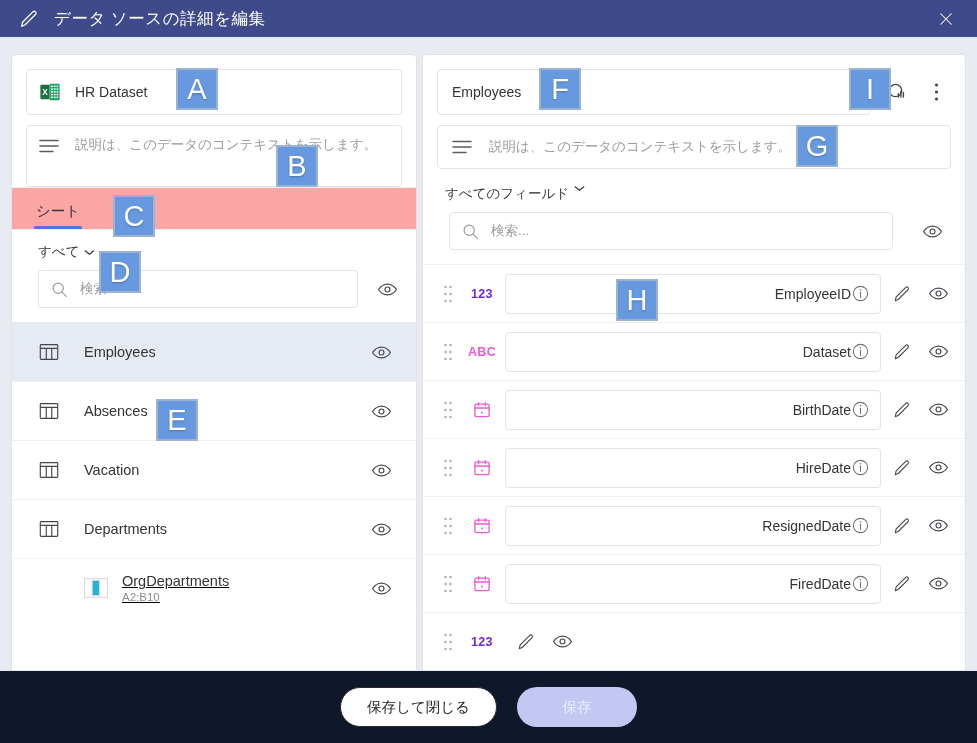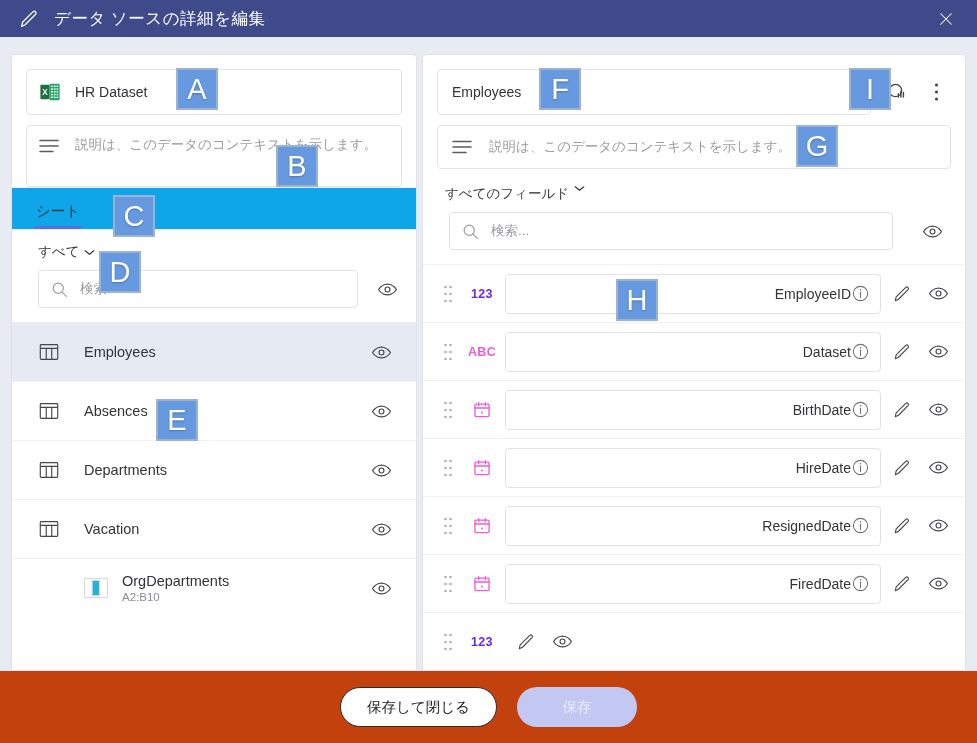--- a/index.html
+++ b/index.html
@@ -97,21 +97,21 @@
   .certrow {
     display: flex;
     align-items: center;
     gap: 9px;
     padding: 14px 0 12px 22px;
     cursor: pointer;
   }
   .certrow .certtext { font-size: 13.5px; color: #3a3a40; }
 
   .tabsbar {
-    background: #0ea5e9;
+    background: #fca5a5;
     border-top: 1px solid #eceef3;
     border-bottom: 1px solid #eceef3;
     height: 43px;
     display: flex;
     align-items: flex-end;
     padding-left: 22px;
   }
   .tab {
     font-size: 14.5px;
     color: #34343a;
@@ -241,21 +241,21 @@
   .fnamebox .valuetext { flex: 1 1 auto; }
   .infoicon { flex: 0 0 auto; margin-left: auto; cursor: pointer; }
   .frow .iconbtn { margin-left: 6px; }
 
   
   .footer {
     position: absolute;
     left: 0; bottom: 0;
     width: 977px;
     height: 73px;
-    background: #c2410c;
+    background: #0f172a;
     border-top: 1px solid #e3e5ec;
     display: flex;
     align-items: center;
     justify-content: center;
     gap: 20px;
   }
   .btn-outline {
     min-width: 157px;
     height: 40px;
     border-radius: 21px;
@@ -420,54 +420,54 @@
           </span>
         </div>
 
         <div class="listrow">
           <span class="grid-icon">
             <svg width="22" height="22" viewBox="0 0 24 24" fill="none" stroke="#45454c" stroke-width="1.25">
               <rect x="2.5" y="4" width="19" height="16" rx="1"></rect>
               <path d="M2.5 8h19M9 8v12M15 8v12"></path>
             </svg>
           </span>
-          <span class="rowlabel">Departments</span>
+          <span class="rowlabel">Vacation</span>
           <span class="iconbtn">
             <svg width="21" height="21" viewBox="0 0 24 24" fill="none" stroke="#45454c" stroke-width="1.3">
               <path d="M1.8 12S5.6 5.8 12 5.8 22.2 12 22.2 12 18.4 18.2 12 18.2 1.8 12 1.8 12z"></path>
               <circle cx="12" cy="12" r="2.8"></circle>
             </svg>
           </span>
         </div>
 
         <div class="listrow">
           <span class="grid-icon">
             <svg width="22" height="22" viewBox="0 0 24 24" fill="none" stroke="#45454c" stroke-width="1.25">
               <rect x="2.5" y="4" width="19" height="16" rx="1"></rect>
               <path d="M2.5 8h19M9 8v12M15 8v12"></path>
             </svg>
           </span>
-          <span class="rowlabel">Vacation</span>
+          <span class="rowlabel">Departments</span>
           <span class="iconbtn">
             <svg width="21" height="21" viewBox="0 0 24 24" fill="none" stroke="#45454c" stroke-width="1.3">
               <path d="M1.8 12S5.6 5.8 12 5.8 22.2 12 22.2 12 18.4 18.2 12 18.2 1.8 12 1.8 12z"></path>
               <circle cx="12" cy="12" r="2.8"></circle>
             </svg>
           </span>
         </div>
 
         <div class="listrow sub">
           <span class="grid-icon">
             <svg width="24" height="22" viewBox="0 0 26 22">
               <rect x="0.6" y="0.6" width="24.8" height="20.8" fill="#ffffff" stroke="#d8d8dc" stroke-width="1.1"></rect>
               <rect x="9" y="3" width="7.5" height="16" fill="#27b3d8"></rect>
               <path d="M8.8 0.6v20.8M17 .6v20.8" stroke="#d8d8dc" stroke-width="1"></path>
             </svg>
           </span>
-          <span style="flex:1 1 auto;">
+          <span style="flex:1 1 auto;text-decoration:underline;">
             <span class="rowlabel" style="display:block;">OrgDepartments</span>
             <span class="rowsub" style="display:block;">A2:B10</span>
           </span>
           <span class="iconbtn">
             <svg width="21" height="21" viewBox="0 0 24 24" fill="none" stroke="#45454c" stroke-width="1.3">
               <path d="M1.8 12S5.6 5.8 12 5.8 22.2 12 22.2 12 18.4 18.2 12 18.2 1.8 12 1.8 12z"></path>
               <circle cx="12" cy="12" r="2.8"></circle>
             </svg>
           </span>
         </div>

